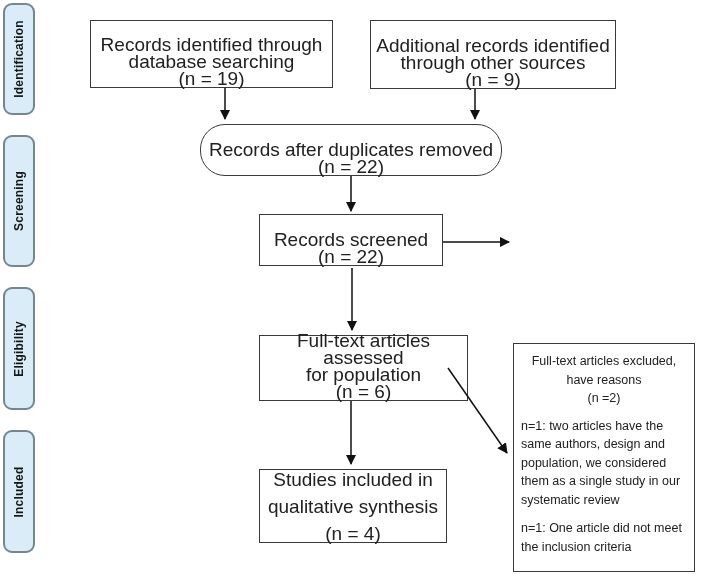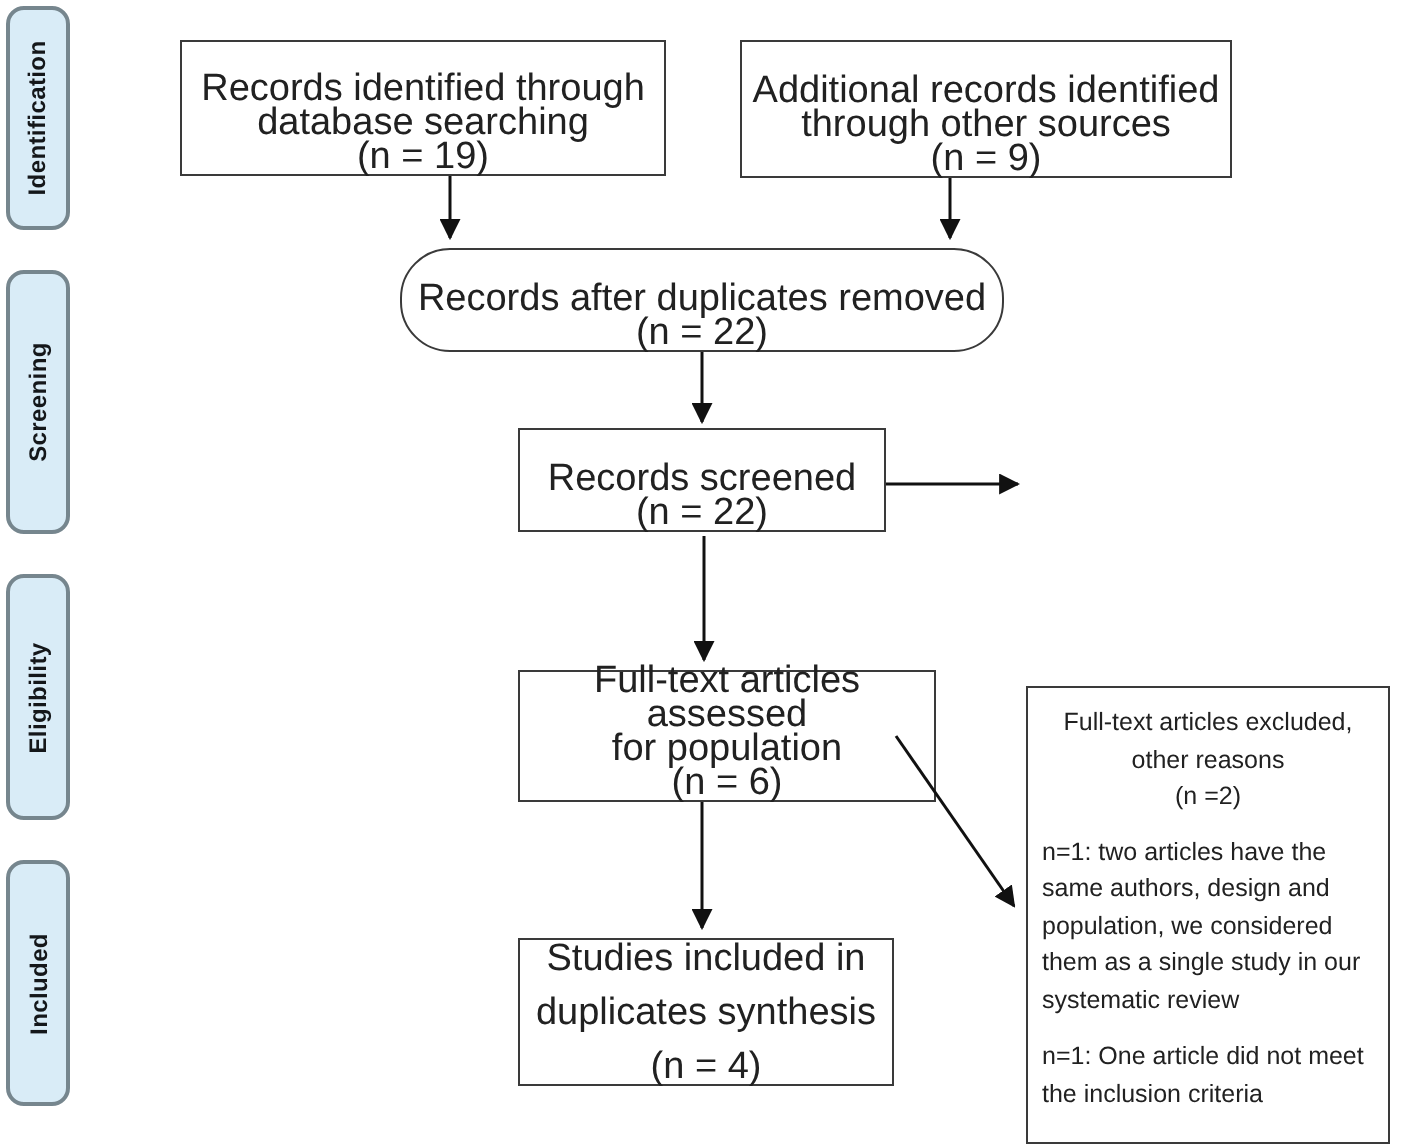--- a/index.html
+++ b/index.html
@@ -103,28 +103,28 @@
 
 
   <div class="fbox" style="left:259px; top:335px; width:209px; height:66px;">
     <div>Full-text articles assessed</div>
     <div>for population</div>
     <div>(n = 6)</div>
   </div>
 
   <div class="fbox" style="left:259px; top:469px; width:188px; height:74px;gap:10px;">
     <div>Studies included in</div>
-    <div>duplicates synthesis</div>
+    <div>qualitative synthesis</div>
     <div>(n = 4)</div>
   </div>
 
   <div class="fbox big" style="left:513px; top:343px; width:182px; height:229px;">
     <div class="bhead">
       <div>Full-text articles excluded,</div>
-      <div>other reasons</div>
+      <div>have reasons</div>
       <div>(n =2)</div>
     </div>
     <p>n=1: two articles have the same authors, design and population, we considered them as a single study in our systematic review</p>
     <p>n=1: One article did not meet the inclusion criteria</p>
   </div>
 
   <svg class="arrows" width="702" height="574" viewBox="0 0 702 574">
     <defs>
       <marker id="ah" viewBox="0 0 10 10" refX="9" refY="5" markerWidth="7" markerHeight="7" orient="auto-start-reverse">
         <path d="M0,0 L10,5 L0,10 z" fill="#111111"></path>

